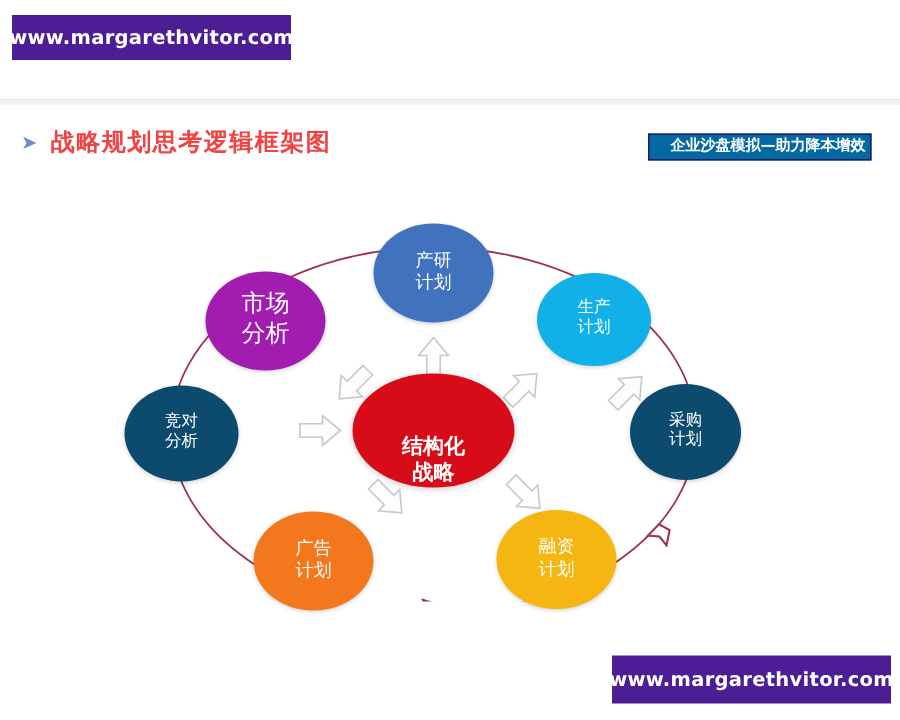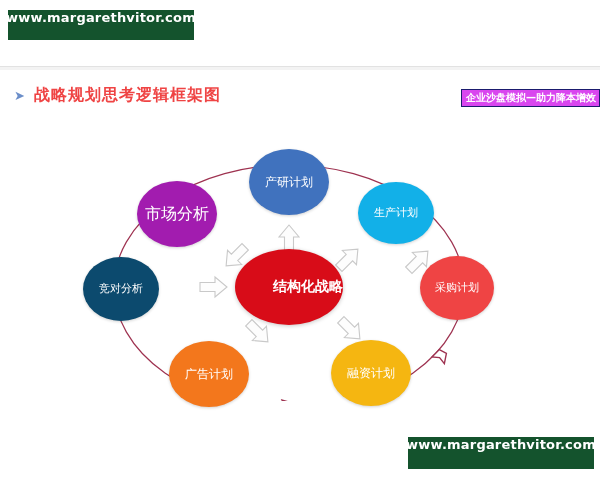--- a/index.html
+++ b/index.html
@@ -12,27 +12,27 @@
     height: 480px;
     background: #ffffff;
     font-family: "DejaVu Sans", "Liberation Sans", sans-serif;
     overflow: hidden;
     position: relative;
   }
 
   
   .watermark {
     position: absolute;
-    background: #14532d;
+    background: #4c1d95;
     color: #ffffff;
     font-size: 13px;
     font-weight: bold;
     letter-spacing: 0.2px;
     display: flex;
-    align-items: flex-start;
+    align-items: center;
     justify-content: center;
     font-family: "DejaVu Sans", "Liberation Sans", sans-serif;
   }
   .watermark-top {
     left: 8px;
     top: 10px;
     width: 186px;
     height: 30px;
   }
   .watermark-bottom {
@@ -79,27 +79,27 @@
     color: #ef4444;
     font-size: 16px;
     font-weight: bold;
     letter-spacing: 1px;
     font-family: "DejaVu Sans", "Liberation Sans", sans-serif;
   }
 
   
   .course-tag {
     position: absolute;
-    right: 0;
+    right: 19px;
     top: 22px;
-    background: #d946ef;
+    background: #0369a1;
     color: #ffffff;
     font-size: 10px;
     font-weight: bold;
-    padding: 2px 3px 3px 4px;
+    padding: 2px 3px 3px 14px;
     letter-spacing: 0px;
     line-height: 1.1;
     border: 1px solid #1b1b6e;
     white-space: nowrap;
     font-family: "DejaVu Sans", "Liberation Sans", sans-serif;
   }
 
   
   .diagram {
     position: absolute;
@@ -111,28 +111,28 @@
   .diagram svg {
     position: absolute;
     left: 0;
     top: 0;
   }
 
   
   .node {
     position: absolute;
     display: flex;
-    flex-direction: row;
+    flex-direction: column;
     align-items: center;
     justify-content: center;
     color: #ffffff;
     border-radius: 50%;
     text-align: center;
     line-height: 1.22;
-    font-family: Liberation Sans, sans-serif;
+    font-family: Liberation Mono, monospace;
   }
   .node span { display: block; }
 
   
   .motto {
     position: absolute;
     left: 22px;
     top: 312px;
     color: #2f2f2f;
     font-size: 11px;
@@ -196,21 +196,21 @@
     </svg>
     <div id="node-layer">
         <div class="node" style="left: 249px; top: 48px; width: 80px; height: 66px; background: rgb(64, 114, 190); font-size: 12px; font-weight: normal; box-shadow: rgba(0, 0, 0, 0.18) 0px 1px 3px;">
           <span>产研</span>
           <span>计划</span>
         </div>
         <div class="node" style="left: 358px; top: 81px; width: 76px; height: 62px; background: rgb(18, 176, 232); font-size: 11px; font-weight: normal; box-shadow: rgba(0, 0, 0, 0.18) 0px 1px 3px;">
           <span>生产</span>
           <span>计划</span>
         </div>
-        <div class="node" style="left: 420px; top: 155px; width: 74px; height: 64px; background: #ef4444; font-size: 11px; font-weight: normal; box-shadow: rgba(0, 0, 0, 0.18) 0px 1px 3px;">
+        <div class="node" style="left: 420px; top: 155px; width: 74px; height: 64px; background: #0c4a6e; font-size: 11px; font-weight: normal; box-shadow: rgba(0, 0, 0, 0.18) 0px 1px 3px;">
           <span>采购</span>
           <span>计划</span>
         </div>
         <div class="node" style="left: 331px; top: 239px; width: 80px; height: 66px; background: rgb(245, 182, 17); font-size: 12px; font-weight: normal; box-shadow: rgba(0, 0, 0, 0.18) 0px 1px 3px;">
           <span>融资</span>
           <span>计划</span>
         </div>
         <div class="node" style="left: 169px; top: 240px; width: 80px; height: 66px; background: rgb(243, 119, 28); font-size: 12px; font-weight: normal; box-shadow: rgba(0, 0, 0, 0.18) 0px 1px 3px;">
           <span>广告</span>
           <span>计划</span>

